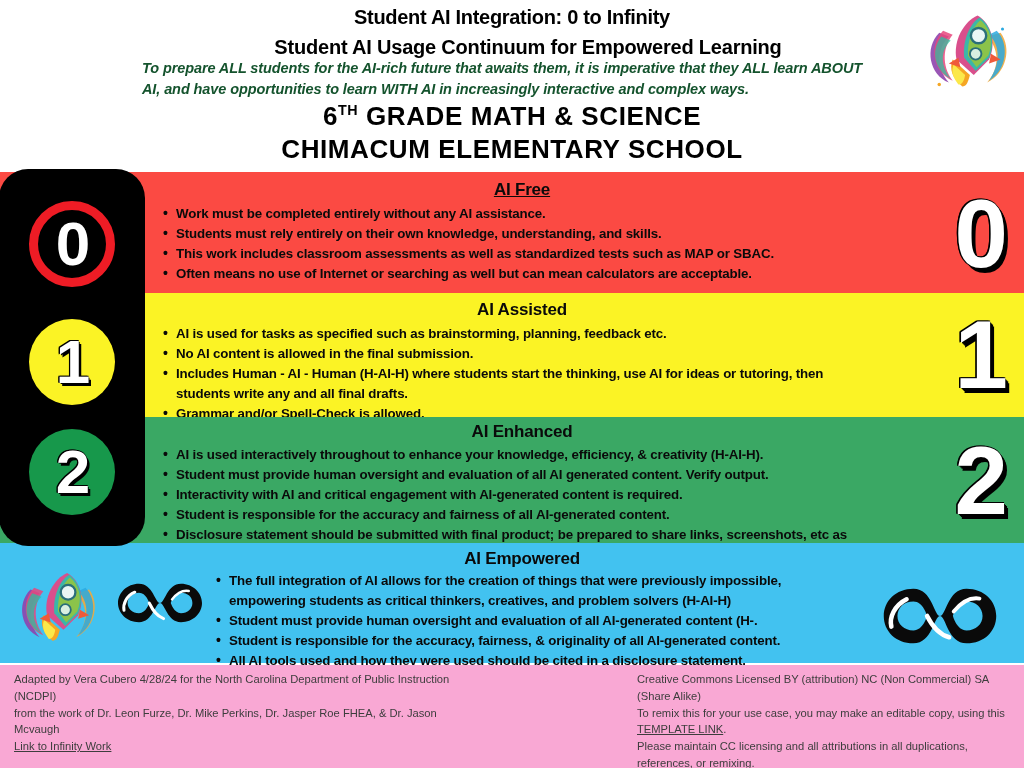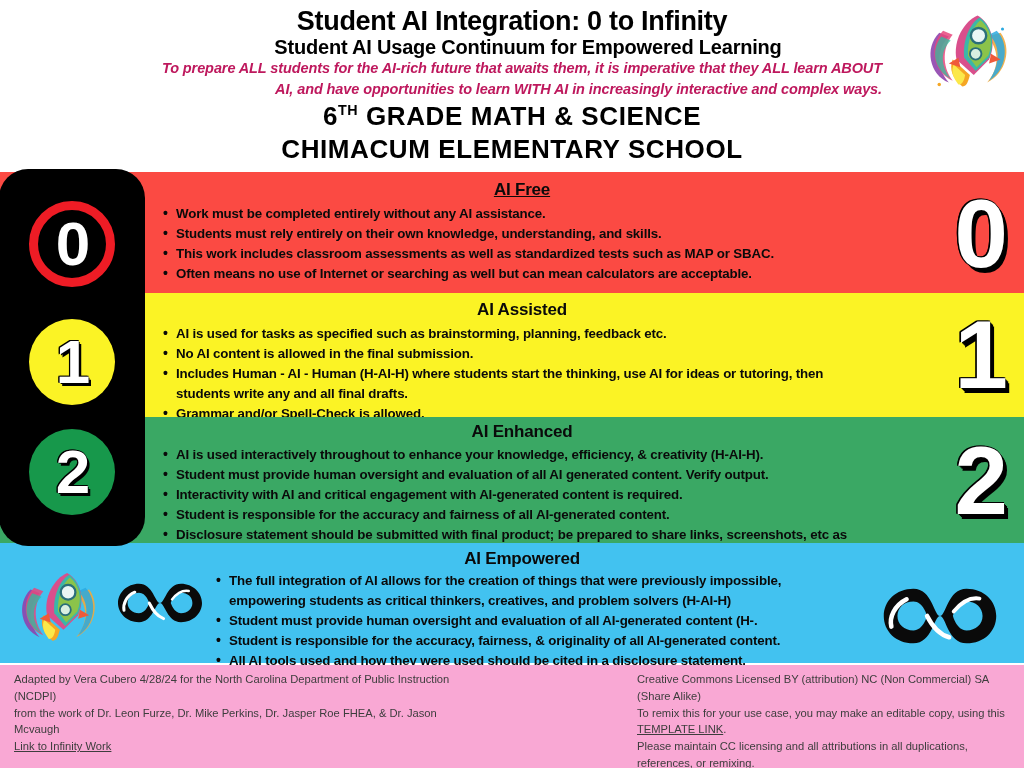--- a/index.html
+++ b/index.html
@@ -8,30 +8,30 @@
     background: #ffffff;
     font-family: "Liberation Sans", sans-serif;
     overflow: hidden;
   }
   .page { position: relative; width: 1024px; height: 768px; background:#fff; }
 
   
   .header { position: absolute; left:0; top:0; width:1024px; height:172px; background:#fff; }
   .hdr-title {
     position:absolute; left:0; top:6px; width:1024px; text-align:center;
-    font-size:27px; font-weight:bold; color:#000; letter-spacing:-0.3px;
+    font-size:20px; font-weight:bold; color:#000; letter-spacing:-0.3px;
     font-family:"Liberation Sans", sans-serif;
   }
   .hdr-subtitle {
     position:absolute; left:16px; top:36px; width:1024px; text-align:center;
     font-size:20px; font-weight:bold; color:#000; letter-spacing:-0.2px;
   }
   .hdr-mission {
-    position:absolute; left:142px; top:58px; width:740px; text-align:right;
-    font-size:14.5px; font-weight:bold; font-style:italic; color:#be185d;
+    position:absolute; left:142px; top:58px; width:740px; text-align:left;
+    font-size:14.5px; font-weight:bold; font-style:italic; color:#14532d;
     line-height:1.45; letter-spacing:-0.1px;
   }
   .hdr-school {
     position:absolute; left:0; top:100px; width:1024px; text-align:center;
     font-size:26px; font-weight:bold; color:#000; letter-spacing:0.6px;
     line-height:1.25; font-family:"Liberation Sans", sans-serif;
   }
   .hdr-school sup { font-size:0.55em; vertical-align:super; }
 
   .rocket-logo { position:absolute; right:8px; top:4px; width:96px; height:92px; }

